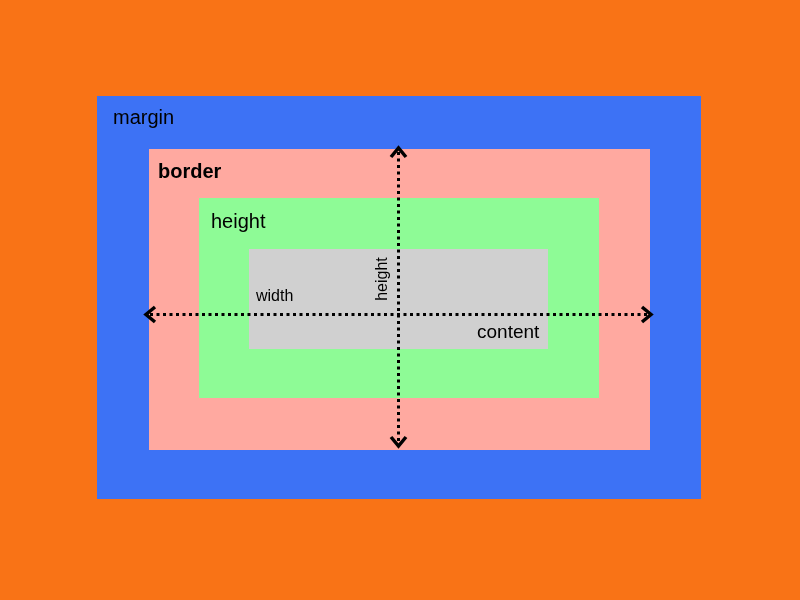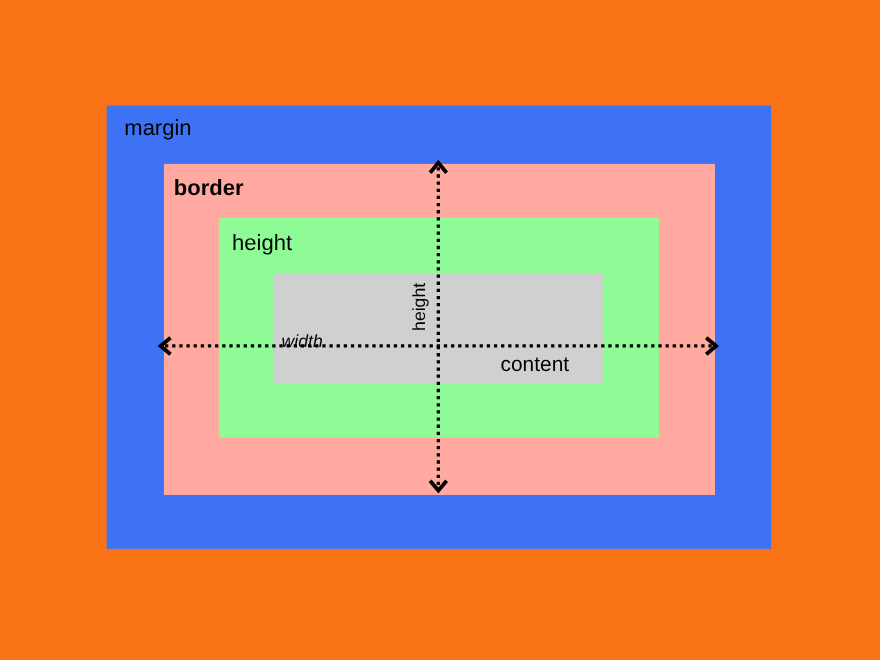--- a/index.html
+++ b/index.html
@@ -31,22 +31,22 @@
   
   #margin-box  { left: 97px;  top: 96px;  width: 604px; height: 403px; }
   #border-box  { left: 149px; top: 149px; width: 501px; height: 301px; }
   #padding-box { left: 199px; top: 198px; width: 400px; height: 200px; }
   #content-box { left: 249px; top: 249px; width: 299px; height: 100px; }
 
   
   #margin-label  { left: 113px; top: 106px; }
   #border-label  { left: 158px; top: 160px; font-weight: bold; }
   #padding-label { left: 211px; top: 210px; }
-  #content-label { left: 455px; top: 322px; }
-  #width-label   { left: 256px; top: 302px; font-style: italic; }
+  #content-label { left: 477px; top: 322px; }
+  #width-label   { left: 256px; top: 287px; }
   #height-label  {
     left: 352px; top: 270px;
     width: 60px; height: 18px;
     text-align: center;
     transform: rotate(-90deg);
     transform-origin: center center;
   }
 
   .arrow-overlay {
     position: absolute;

